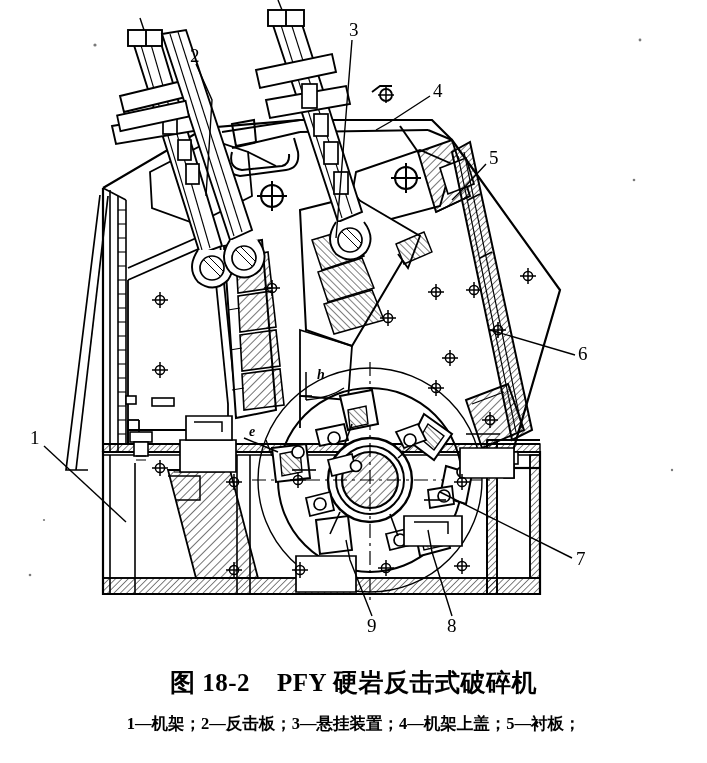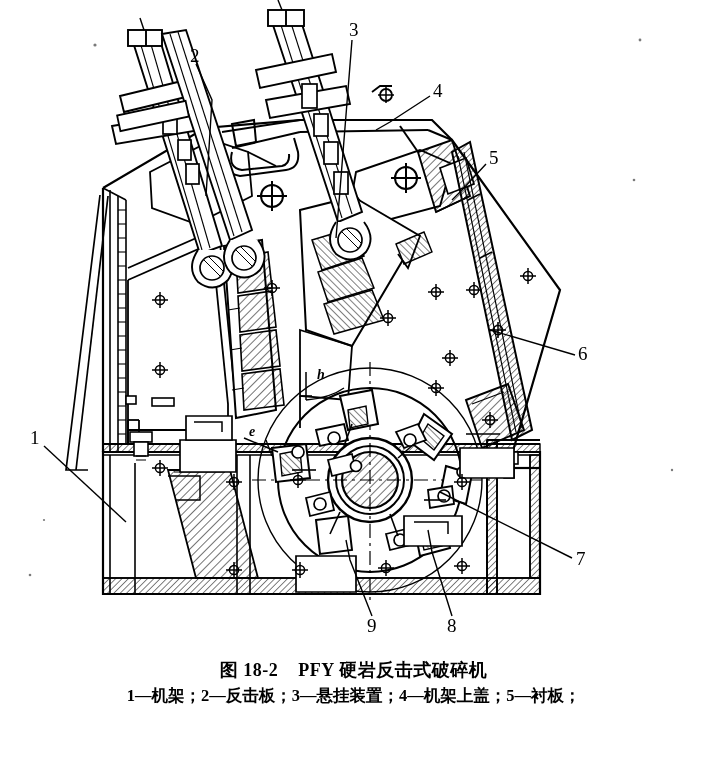--- a/index.html
+++ b/index.html
@@ -16,30 +16,30 @@
   
   #drawing{position:absolute;left:0;top:0;width:707px;height:640px;}
   #drawing svg{display:block;}
 
   
   #caption{
     position:absolute;left:0;top:640px;width:707px;height:123px;
     text-align:center;
   }
   .fig-title{
-    font-size:18px;
+    font-size:25px;
     font-weight:bold;
     letter-spacing:.5px;
-    margin-top:18px;
+    margin-top:26px;
     white-space:pre;
   }
   .legend-line{
     font-size:16.5px;
     font-weight:bold;
-    margin-top:3px;
+    margin-top:14px;
     white-space:pre;
   }
   .legend-line.second{margin-top:10px;}
 
   
 </style>
 </head>
 <body>
 
 <div id="page">

